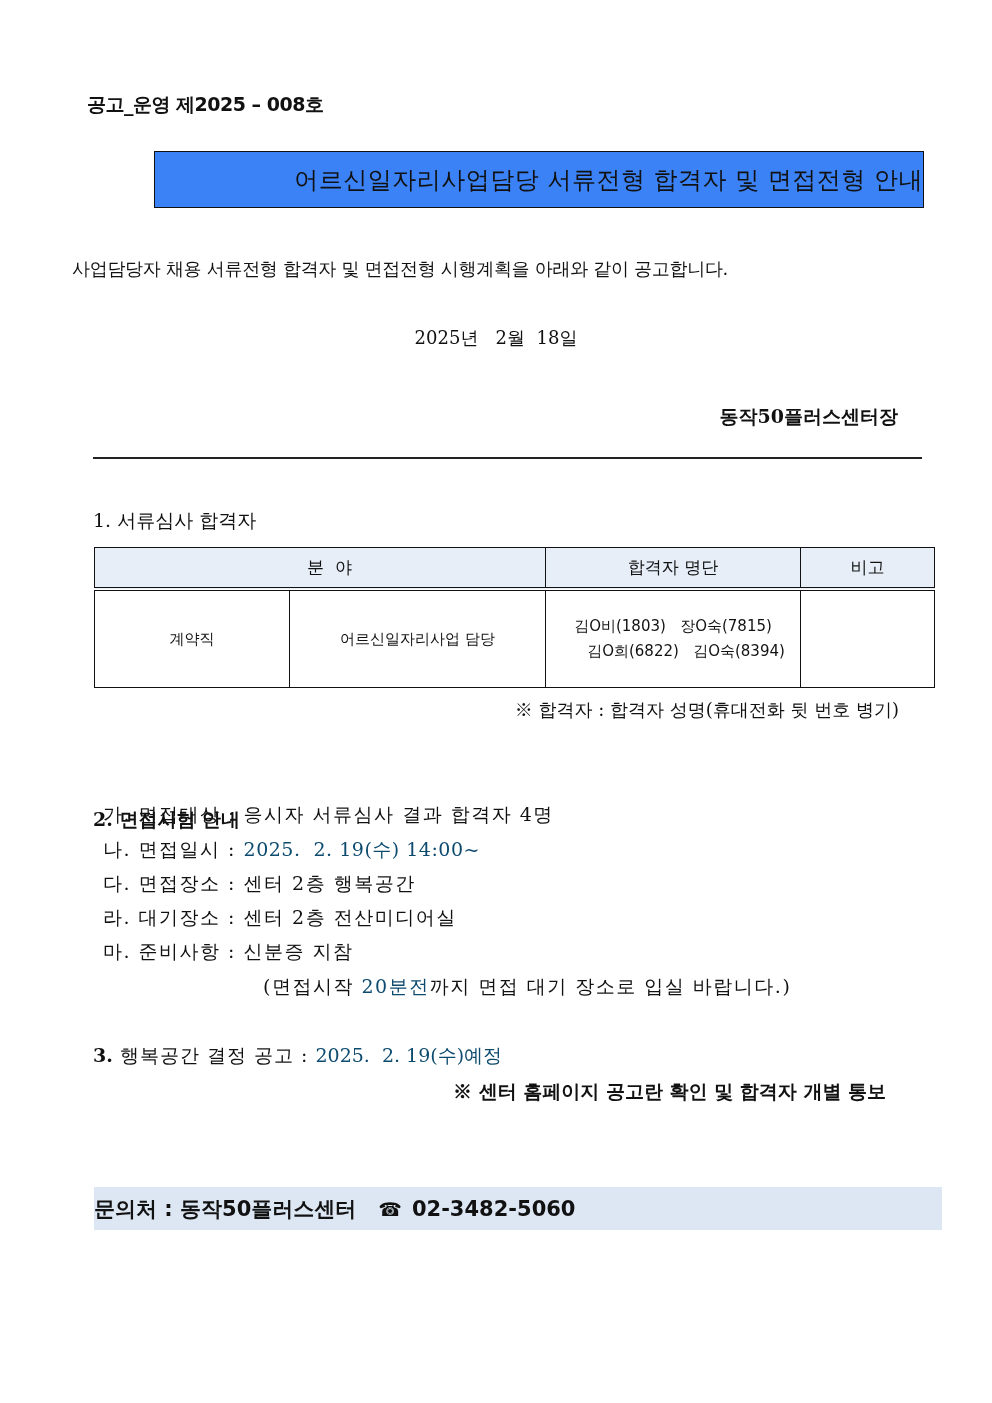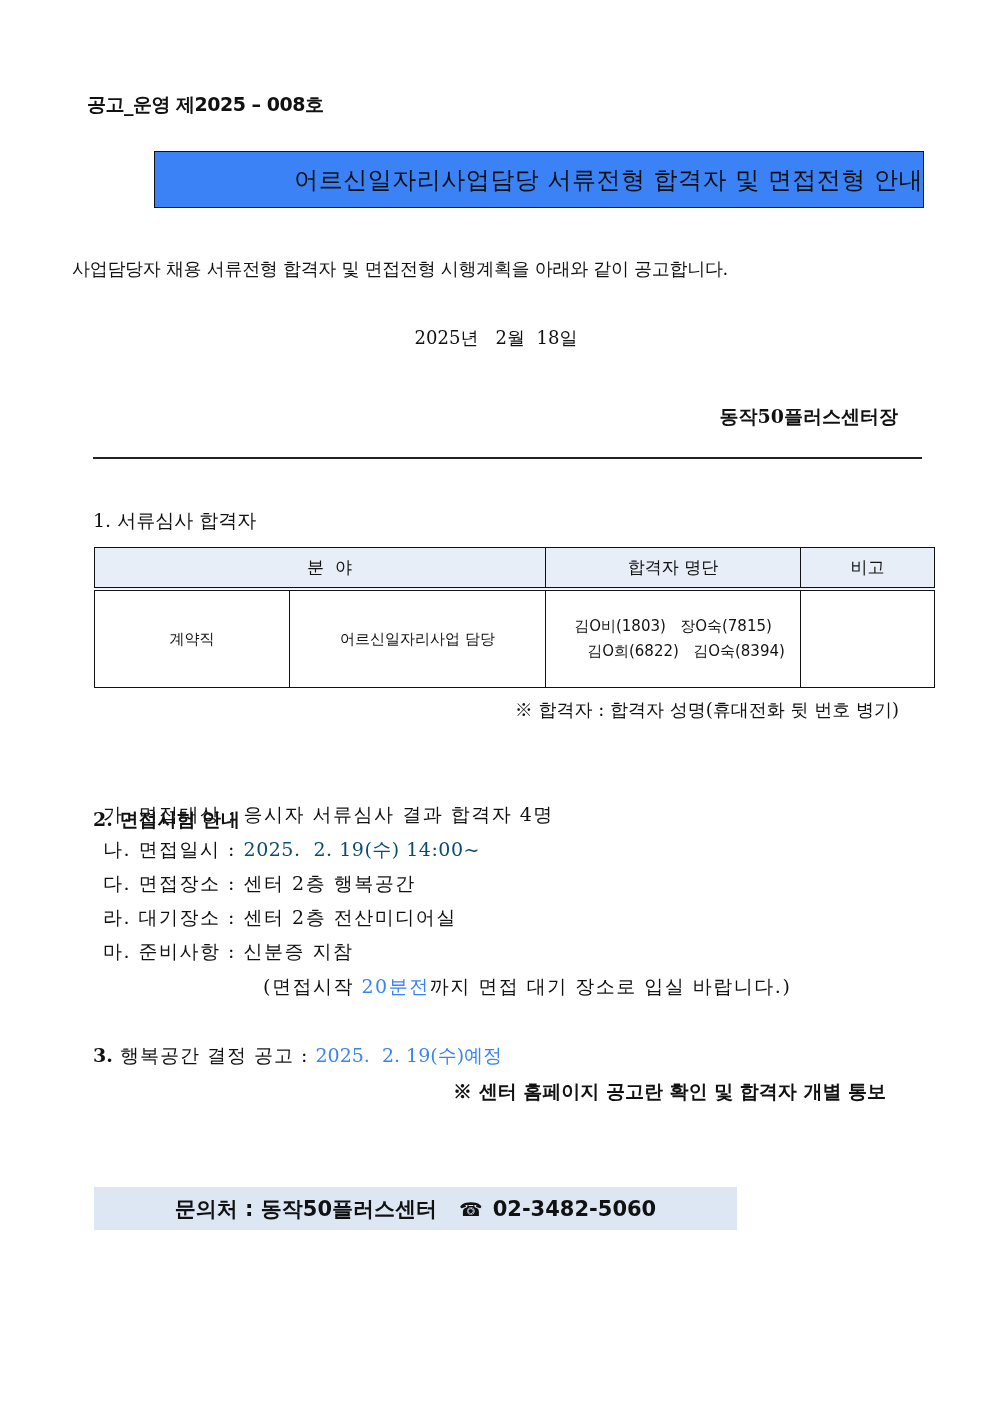--- a/index.html
+++ b/index.html
@@ -27,28 +27,28 @@
   table.result thead th { background: #e7eef8; height: 37px; font-size: 17px; border-bottom: 4px double #111; }
   table.result tbody td { height: 94px; font-size: 15px; }
   .names-line { display: block; line-height: 25px; }
 
   .note1 { right: 93px; top: 698px; font-size: 18px; }
 
   .s2-heading { left: 93px; top: 807px; font-weight: bold; }
   .item { left: 103px; font-size: 19px; letter-spacing: 1.5px; }
   .item .lbl { display: inline-block; }
   .red { color: #0c4a6e; }
-  .blue { color: #3b82f6; }
+  .blue { color: #0c4a6e; }
 
   .s3 { left: 93px; top: 1043px; font-size: 19px; }
   .s3 .num { font-weight: bold; }
   .note2 { right: 106px; top: 1079px; font-size: 19px; font-weight: bold; }
 
-  .contact-bar { left: 94px; top: 1187px; width: 643px; height: 43px; background: #dde7f3;
-    display: flex; align-items: center; justify-content: center; font-size: 21px; font-weight: bold; }
+  .contact-bar { left: 94px; top: 1187px; width: 848px; height: 43px; background: #dde7f3;
+    display: flex; align-items: center; font-size: 21px; font-weight: bold; }
   .phone-icon { margin: 0 10px 0 22px; font-size: 19px; }
 </style>
 </head>
 <body>
 
 <div class="abs sans doc-number">공고_운영 제2025 – 008호</div>
 
 <div class="abs title-box">
   <span class="serif title-text">어르신일자리사업담당 서류전형 합격자 및 면접전형 안내</span>
 </div>

